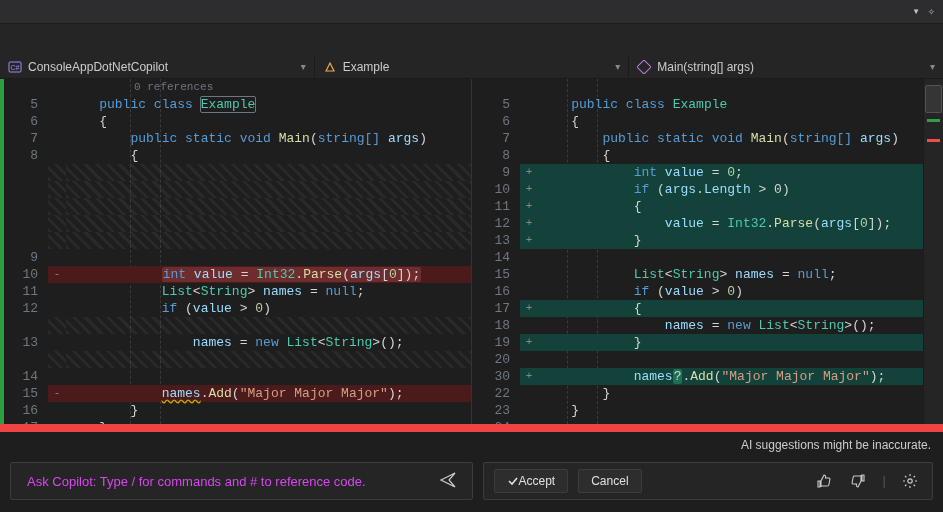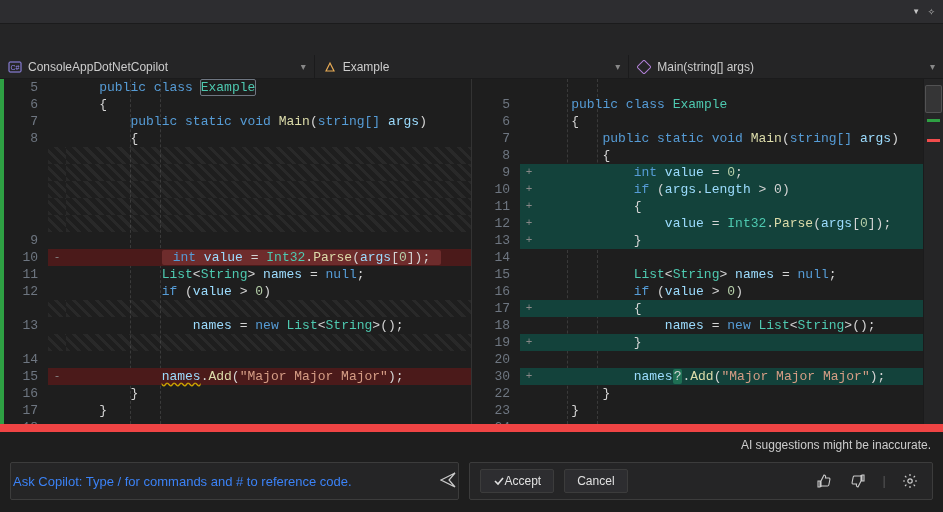--- a/index.html
+++ b/index.html
@@ -39,21 +39,21 @@
     content: ""; position: absolute; inset: 0;
     background: repeating-linear-gradient(45deg, rgba(120,120,120,.12) 0 3px, transparent 3px 8px);
     pointer-events: none;
   }
   .row.hatch .glyph { position: relative; }
   .row.del .txt { background: #4b1a1a; }
   .row.del .glyph { background: #4b1a1a; }
   .row.add .txt { background: #13423b; }
   .row.add .glyph { background: #13423b; }
   .row.inline-add .txt .hl { background: #1f6f54; border-radius: 2px; padding: 0 1px; }
-  .row.inline-del .txt .hl { background: #6e2c2c; border-radius: 2px; padding: 0 11px; }
+  .row.inline-del .txt .hl { background: #6e2c2c; border-radius: 2px; padding: 0 1px; }
 
   .ruler { position: absolute; top: 0; bottom: 0; width: 0; border-left: 1px dashed #3a3a3a; pointer-events: none; }
 
   .left-bar { position: absolute; top: 0; bottom: 0; left: 0; width: 4px; background: #2ea043; }
 
   .minimap { width: 20px; background: #252526; border-left: 1px solid #1b1b1c; position: relative; }
   .minimap .mark { position: absolute; left: 3px; right: 3px; height: 3px; background: #2ea043; }
   .minimap .mark.red { background: #f14c4c; }
   .minimap .thumb { position: absolute; left: 1px; right: 1px; height: 28px; background: rgba(200,200,200,0.1); border: 1px solid rgba(200,200,200,0.2); border-radius: 2px; }
 
@@ -66,21 +66,21 @@
   .num { color: #b5cea8; }
   .pun { color: #d4d4d4; }
   .op { color: #d4d4d4; }
   .squig { text-decoration: underline wavy #cca700; text-underline-offset: 2px; }
   .boxed { outline: 1px solid #6e7681; border-radius: 1px; }
 
   
   .copilot-panel { border-top: 8px solid #ef4444; background: #1e1e1e; display: flex; flex-direction: column; }
   .copilot-note { text-align: right; font-family: "Segoe UI", sans-serif; font-size: 12px; color: #cccccc; padding: 6px 12px 0 12px; }
   .copilot-row { display: flex; align-items: stretch; padding: 10px 10px 12px 10px; gap: 10px; }
-  .ask-box { flex: 1; display: flex; align-items: center; border: 1px solid #3c3c3c; background: #252526; border-radius: 2px; padding: 8px 2px; font-family: "Segoe UI", sans-serif; font-size: 13px; color: #3b82f6; gap: 8px; }
+  .ask-box { flex: 1; display: flex; align-items: center; border: 1px solid #3c3c3c; background: #252526; border-radius: 2px; padding: 8px 16px; font-family: "Segoe UI", sans-serif; font-size: 13px; color: #d946ef; gap: 8px; }
   .ask-box .send { margin-left: auto; color: #cccccc; }
   .action-group { display: flex; align-items: center; border: 1px solid #3c3c3c; background: #252526; border-radius: 2px; padding: 6px 10px; gap: 10px; }
   .btn { display: inline-flex; align-items: center; gap: 0; padding: 4px 12px; border: 1px solid #3c3c3c; background: #2d2d30; color: #e0e0e0; font-family: "Segoe UI", sans-serif; font-size: 12px; border-radius: 2px; }
   .iconbtn { color: #cccccc; padding: 4px; display: inline-flex; align-items: center; }
   .action-group .rightset { margin-left: auto; display: flex; align-items: center; gap: 10px; }
 </style>
 </head>
 <body>
 
 <div class="root">
@@ -125,20 +125,25 @@
   </div>
 
   <div class="diff-wrap">
 
     <div class="pane left">
       <div class="left-bar"></div>
       <div class="code-col">
         <div class="ruler" style="left:130px"></div>
         <div class="ruler" style="left:160px"></div>
 
+        <div class="row refs">
+            <div class="ln"></div>
+            <div class="glyph"></div>
+            <div class="txt">          <span>0 references</span></div>
+          </div>
 
         <div class="row">
             <div class="ln">5</div>
             <div class="glyph"></div>
             <div class="txt">    <span class="kw">public</span> <span class="kw">class</span> <span class="type boxed">Example</span></div>
           </div>
         <div class="row">
             <div class="ln">6</div>
             <div class="glyph"></div>
             <div class="txt">    <span class="pun">{</span></div>

